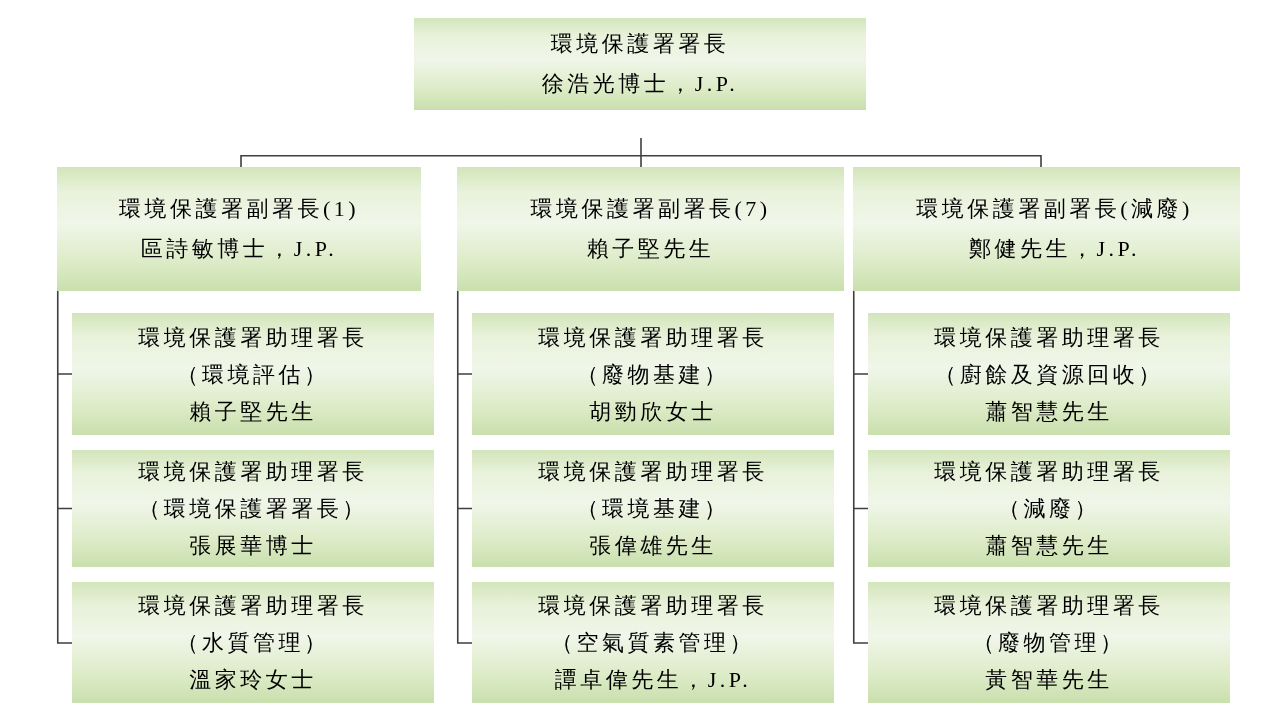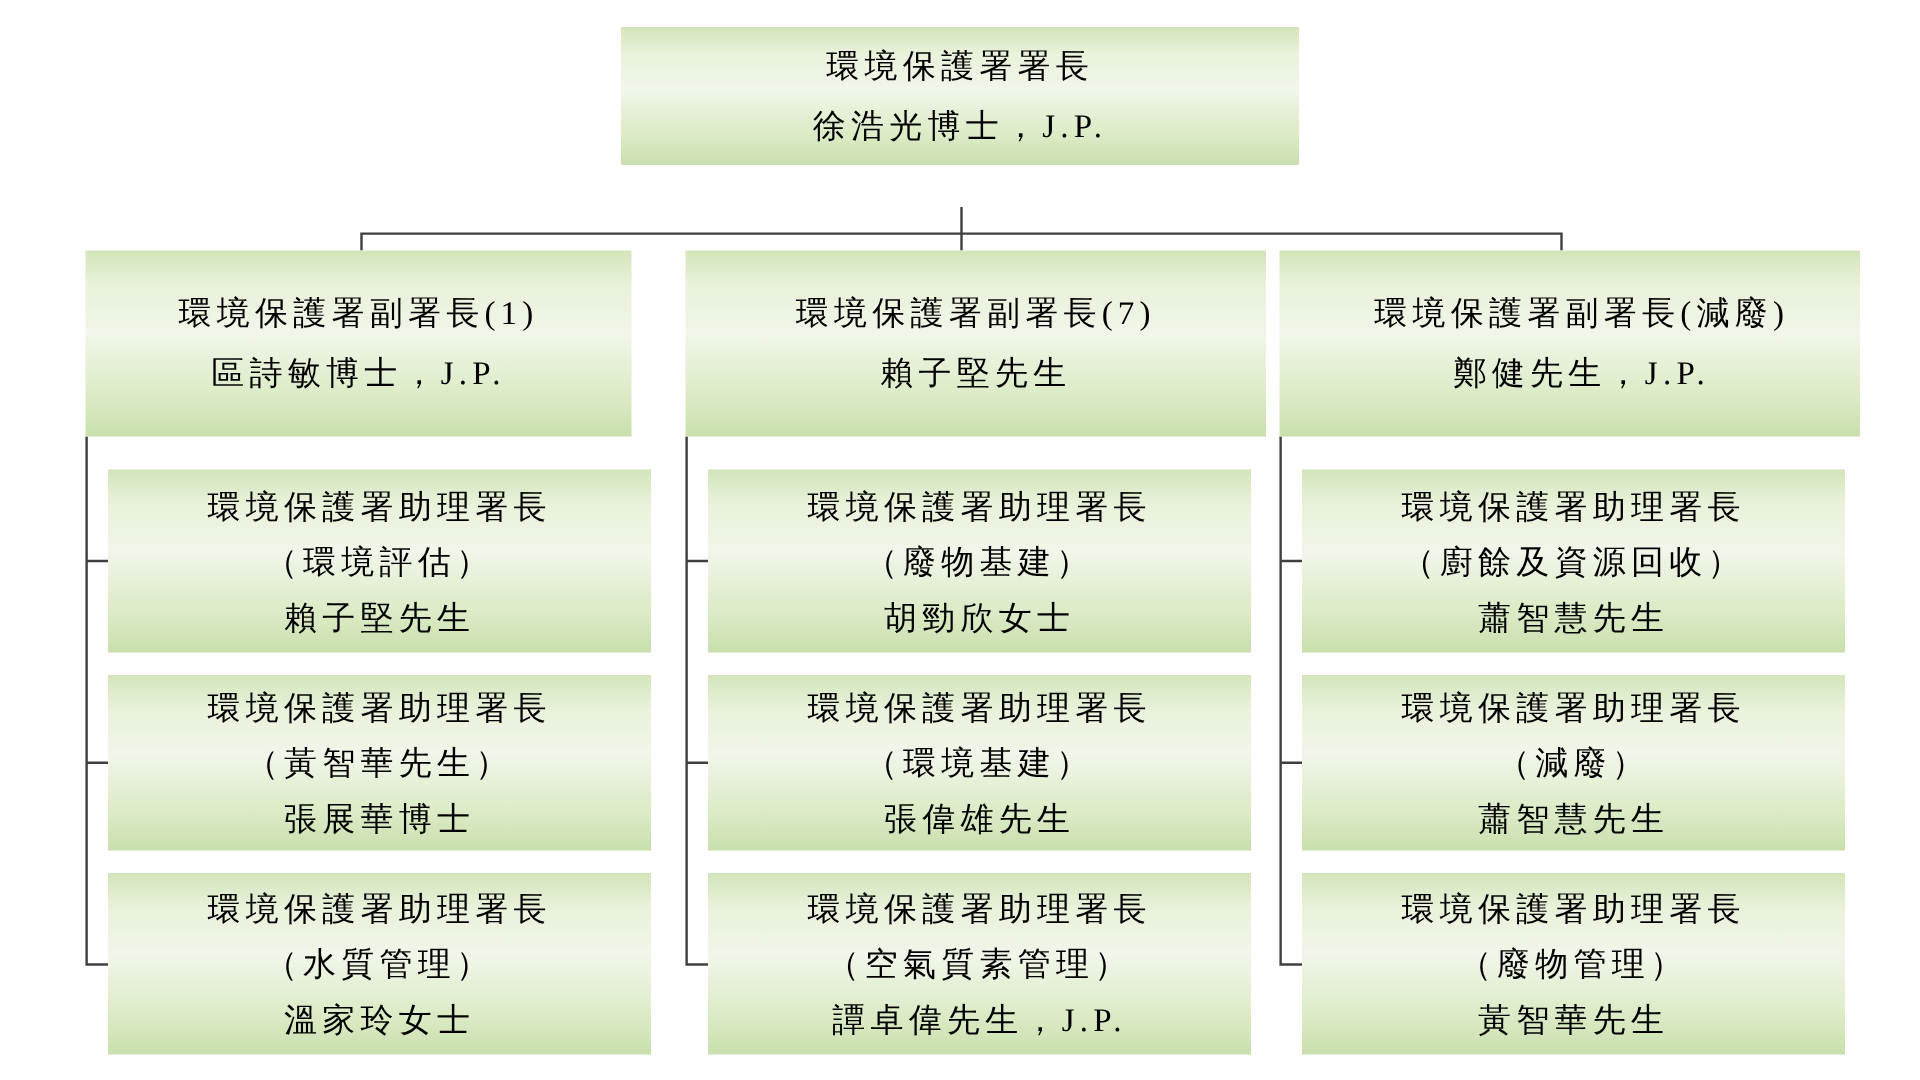--- a/index.html
+++ b/index.html
@@ -84,21 +84,21 @@
     <span class="line">鄭健先生，J.P.</span>
   </div>
 
   <div class="node node-assistant" style="left:72px; top:313px; width:362px; height:122px;">
     <span class="line">環境保護署助理署長</span>
     <span class="line">（環境評估）</span>
     <span class="line">賴子堅先生</span>
   </div>
   <div class="node node-assistant" style="left:72px; top:450px; width:362px; height:117px;">
     <span class="line">環境保護署助理署長</span>
-    <span class="line">（黃智華先生）</span>
+    <span class="line">（環境保護署署長）</span>
     <span class="line">張展華博士</span>
   </div>
   <div class="node node-assistant" style="left:72px; top:582px; width:362px; height:121px;">
     <span class="line">環境保護署助理署長</span>
     <span class="line">（水質管理）</span>
     <span class="line">溫家玲女士</span>
   </div>
 
   <div class="node node-assistant" style="left:472px; top:313px; width:362px; height:122px;">
     <span class="line">環境保護署助理署長</span>

